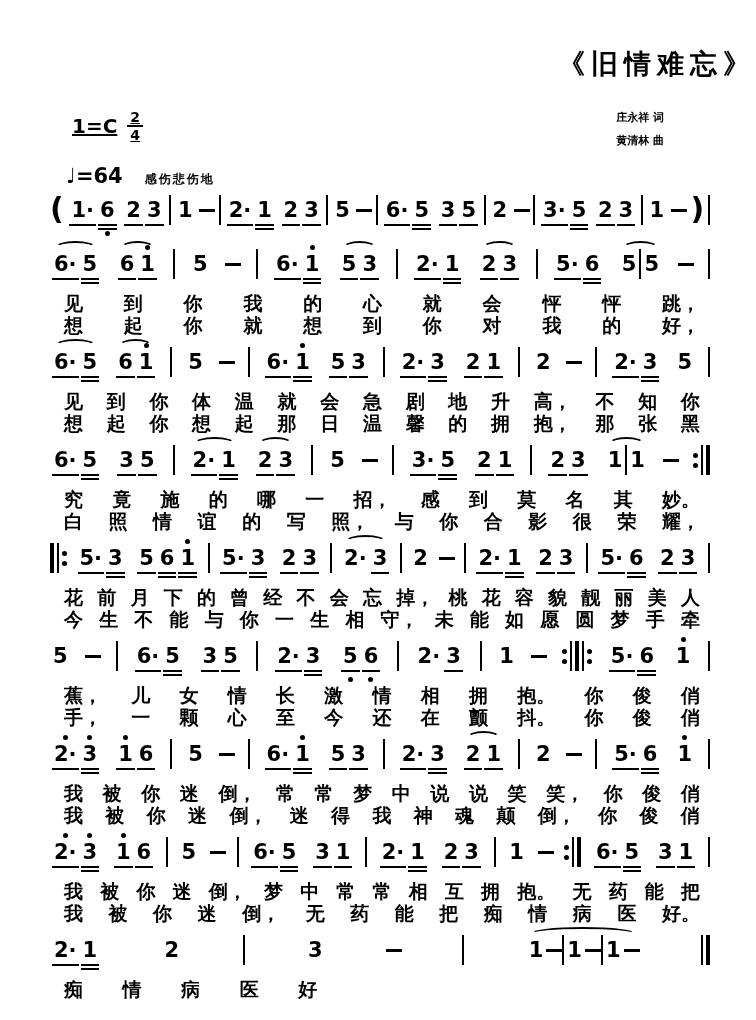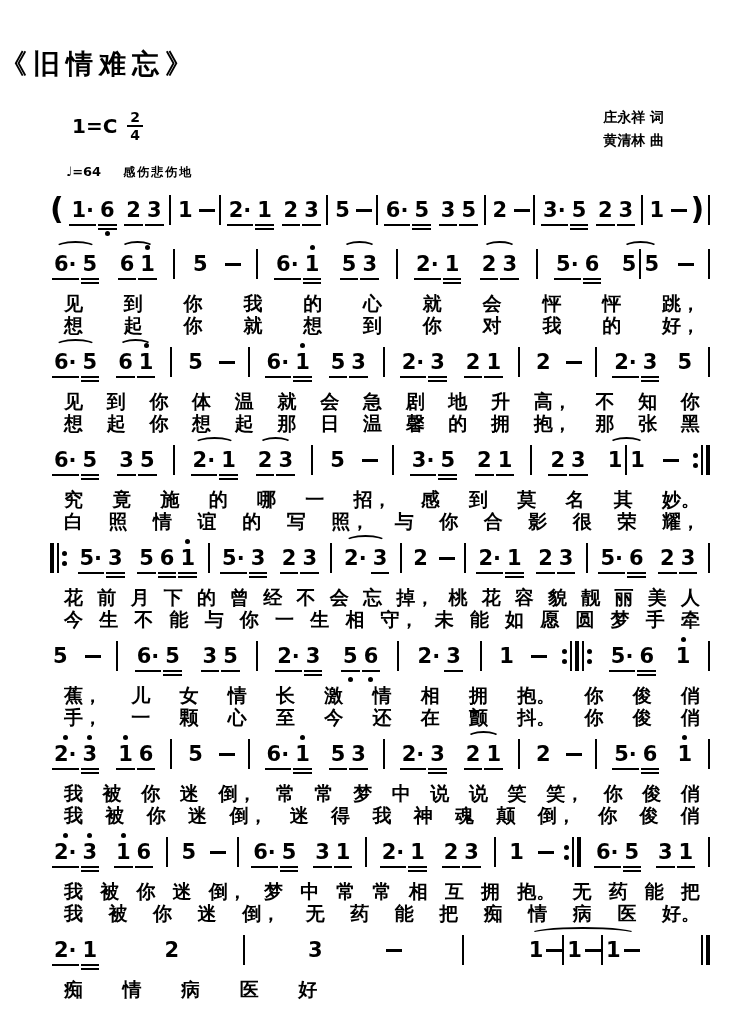--- a/index.html
+++ b/index.html
@@ -2,40 +2,40 @@
 <html><head>
 <meta charset="utf-8">
 <style>
   html,body{margin:0;padding:0;}
   body{
     width:756px;height:1020px;overflow:hidden;position:relative;
     background:#ffffff;color:#000;
     font-family:"DejaVu Sans","Liberation Sans",sans-serif;
   }
   .title{
-    position:absolute;top:46px;left:0;width:100%;text-align:left;
+    position:absolute;top:46px;left:0;width:100%;text-align:right;
     font-size:27px;font-weight:700;letter-spacing:6px;
   }
   .keyrow{
     position:absolute;top:110px;left:72px;
-    font-size:20px;font-weight:700;display:flex;align-items:center;gap:10px;
+    font-size:20px;font-weight:700;display:flex;align-items:center;gap:10px;text-decoration:underline;
   }
   .frac{display:inline-flex;flex-direction:column;align-items:center;
     font-size:14px;line-height:14px;font-weight:700;}
   .frac .nu{border-bottom:2px solid #000;padding:0 3px 1px;}
   .frac .de{padding-top:1px;}
   .credits{
     position:absolute;top:106px;right:92px;text-align:left;
-    font-size:14px;font-weight:600;line-height:23px;
+    font-size:11px;font-weight:600;line-height:23px;
   }
   .tempo{
     position:absolute;top:164px;left:66px;display:flex;align-items:baseline;gap:22px;
     font-weight:700;
   }
-  .tempo .mm{font-size:13px;}
+  .tempo .mm{font-size:21px;}
   .tempo .expr{font-size:12px;letter-spacing:2px;}
 
   #score{position:absolute;top:188px;left:50px;right:46px;}
   .block{margin-bottom:4px;}
   .music-row{display:flex;justify-content:space-between;align-items:flex-start;}
   .grp{display:inline-flex;position:relative;margin:0 1px;}
   .grp.slur::before{
     content:"";position:absolute;top:-1px;left:4px;right:4px;height:9px;
     border:2.5px solid transparent;border-top-color:#000;border-radius:50%;
   }

